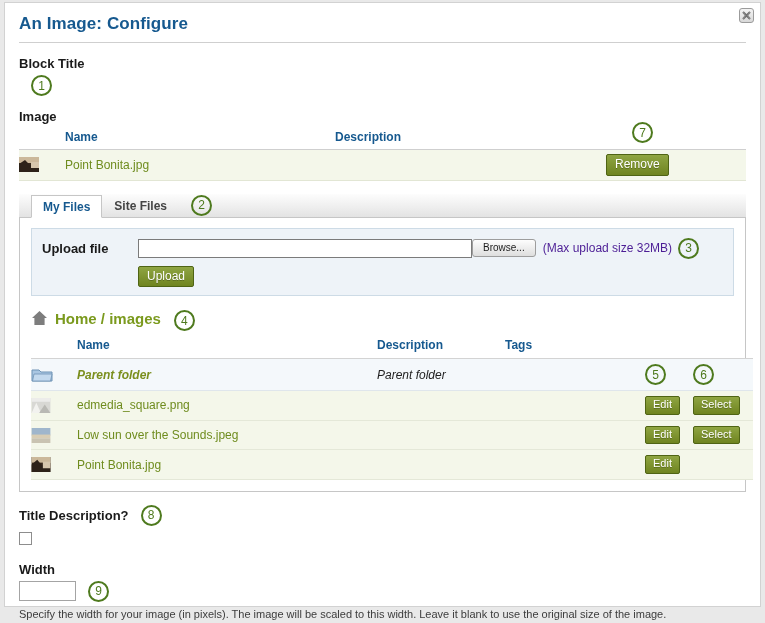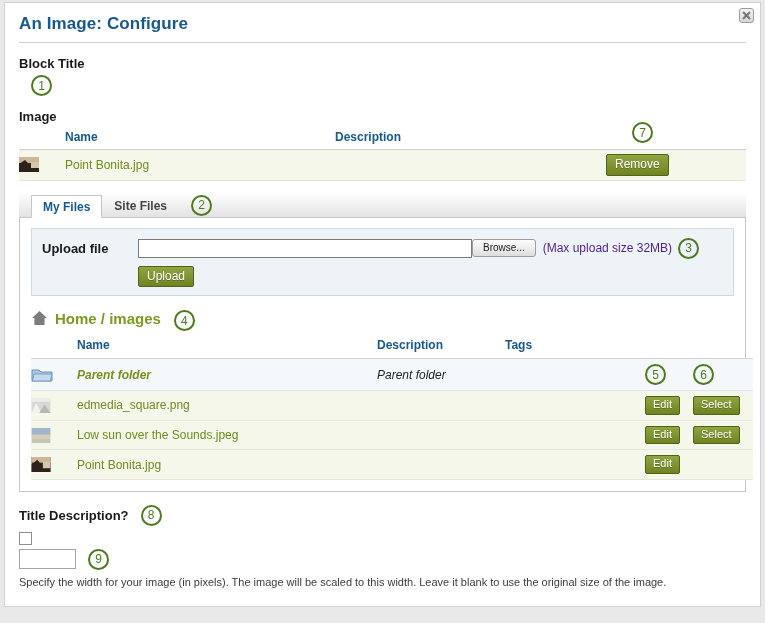--- a/index.html
+++ b/index.html
@@ -503,20 +503,21 @@
       </div>
 
       <div class="row-flex" style="margin-top:13px;">
         <div class="section-label" style="margin:0;">Title Description?</div>
         <span class="callout gap10">8</span>
       </div>
       <div style="margin-top:5px;">
         <span class="checkbox-box"></span>
       </div>
 
+      <div class="section-label">Width</div>
       <div class="row-flex">
         <input class="text-input width-input" type="text" value="" style="">
         <span class="callout gap10">9</span>
       </div>
       <div class="helptext">Specify the width for your image (in pixels). The image will be scaled to this width. Leave it blank to use the original size of the image.</div>
 
     </div>
   </div>
 </div>
 

